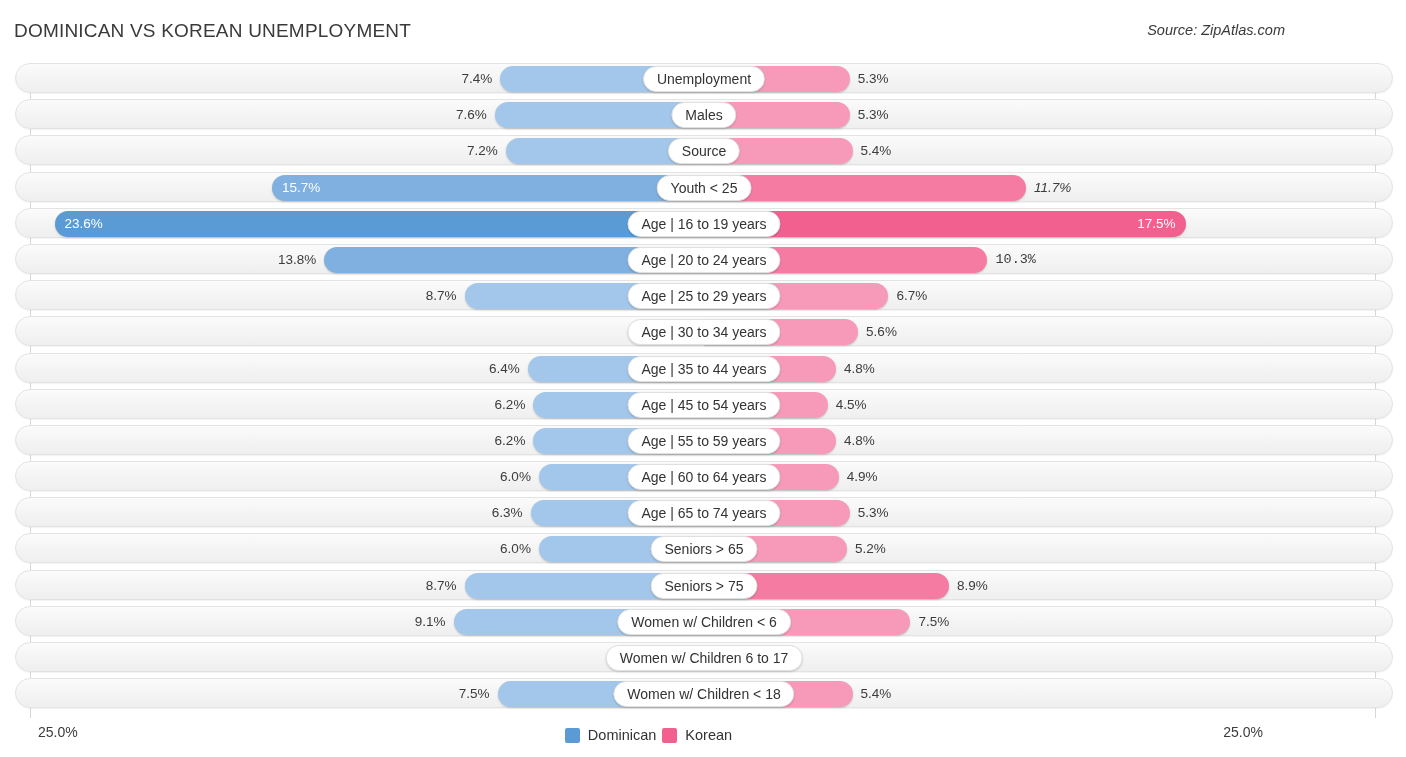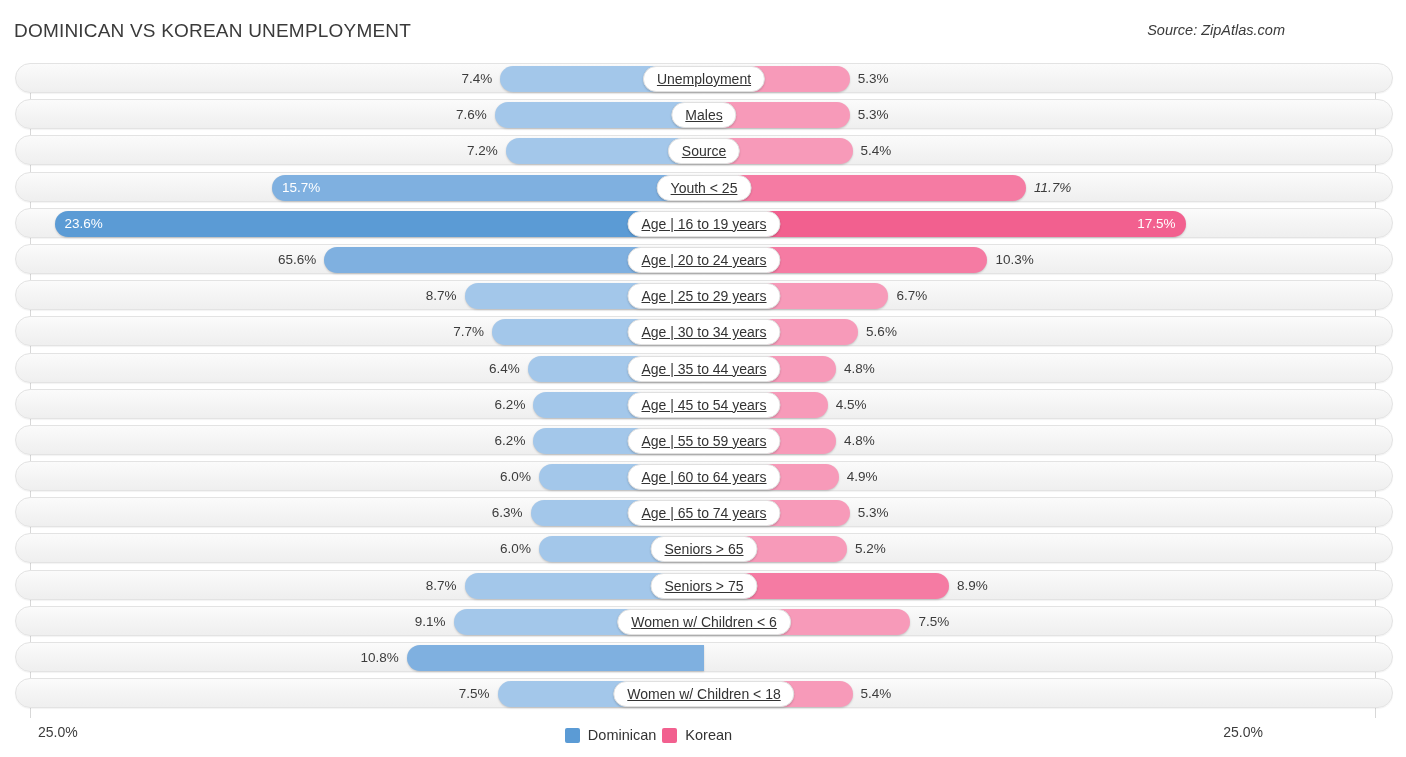--- a/index.html
+++ b/index.html
@@ -77,21 +77,20 @@
     transform: translateX(-50%);
     height: 26px; line-height: 25px;
     padding: 0 13px;
     background: #ffffff;
     border: 1px solid #e0e0e0;
     border-radius: 13px;
     font-size: 14px; color: #333;
     white-space: nowrap;
     box-shadow: 0 1px 2px rgba(0,0,0,.16);
     z-index: 5;
-    text-decoration: underline;
   }
 
   .axis-left {
     position: absolute; left: 38px; bottom: 17px;
     font-size: 14px; color: #3c3c3c;
   }
   .axis-right {
     position: absolute; right: 34px; bottom: 17px;
     font-size: 14px; color: #3c3c3c;
   }
@@ -165,44 +164,40 @@
           </div>
           <div class="half right">
             <div class="bar right" style="width: 70%; background: rgb(242, 96, 143);"></div>
             <div class="val inside" style="right: calc(30% + 10px);">17.5%</div>
           </div>
           <div class="catlabel">Age | 16 to 19 years</div>
         </div>
         <div class="row">
           <div class="half left">
             <div class="bar left" style="width: 55.2%; background: rgb(127, 176, 224);"></div>
-            <div class="val" style="right: calc(55.2% + 8px);">65.6%</div>
+            <div class="val" style="right: calc(55.2% + 8px);">13.8%</div>
           </div>
           <div class="half right">
             <div class="bar right" style="width: 41.2%; background: rgb(245, 123, 163);"></div>
-            <div class="val" style="left: calc(41.2% + 8px);">10.3%</div>
+            <div class="val" style="left: calc(41.2% + 8px); font-family: Liberation Mono, monospace;">10.3%</div>
           </div>
           <div class="catlabel">Age | 20 to 24 years</div>
         </div>
         <div class="row">
           <div class="half left">
             <div class="bar left" style="width: 34.8%; background: rgb(163, 199, 234);"></div>
             <div class="val" style="right: calc(34.8% + 8px);">8.7%</div>
           </div>
           <div class="half right">
             <div class="bar right" style="width: 26.8%; background: rgb(247, 154, 185);"></div>
             <div class="val" style="left: calc(26.8% + 8px);">6.7%</div>
           </div>
           <div class="catlabel">Age | 25 to 29 years</div>
         </div>
         <div class="row">
-          <div class="half left">
-            <div class="bar left" style="width: 30.8%; background: rgb(163, 199, 234);"></div>
-            <div class="val" style="right: calc(30.8% + 8px);">7.7%</div>
-          </div>
           <div class="half right">
             <div class="bar right" style="width: 22.4%; background: rgb(247, 154, 185);"></div>
             <div class="val" style="left: calc(22.4% + 8px);">5.6%</div>
           </div>
           <div class="catlabel">Age | 30 to 34 years</div>
         </div>
         <div class="row">
           <div class="half left">
             <div class="bar left" style="width: 25.6%; background: rgb(163, 199, 234);"></div>
             <div class="val" style="right: calc(25.6% + 8px);">6.4%</div>
@@ -284,24 +279,21 @@
             <div class="bar left" style="width: 36.4%; background: rgb(163, 199, 234);"></div>
             <div class="val" style="right: calc(36.4% + 8px);">9.1%</div>
           </div>
           <div class="half right">
             <div class="bar right" style="width: 30%; background: rgb(247, 154, 185);"></div>
             <div class="val" style="left: calc(30% + 8px);">7.5%</div>
           </div>
           <div class="catlabel">Women w/ Children &lt; 6</div>
         </div>
         <div class="row">
-          <div class="half left">
-            <div class="bar left" style="width: 43.2%; background: rgb(127, 176, 224);"></div>
-            <div class="val" style="right: calc(43.2% + 8px);">10.8%</div>
-          </div>
+          <div class="catlabel">Women w/ Children 6 to 17</div>
         </div>
         <div class="row">
           <div class="half left">
             <div class="bar left" style="width: 30%; background: rgb(163, 199, 234);"></div>
             <div class="val" style="right: calc(30% + 8px);">7.5%</div>
           </div>
           <div class="half right">
             <div class="bar right" style="width: 21.6%; background: rgb(247, 154, 185);"></div>
             <div class="val" style="left: calc(21.6% + 8px);">5.4%</div>
           </div>

